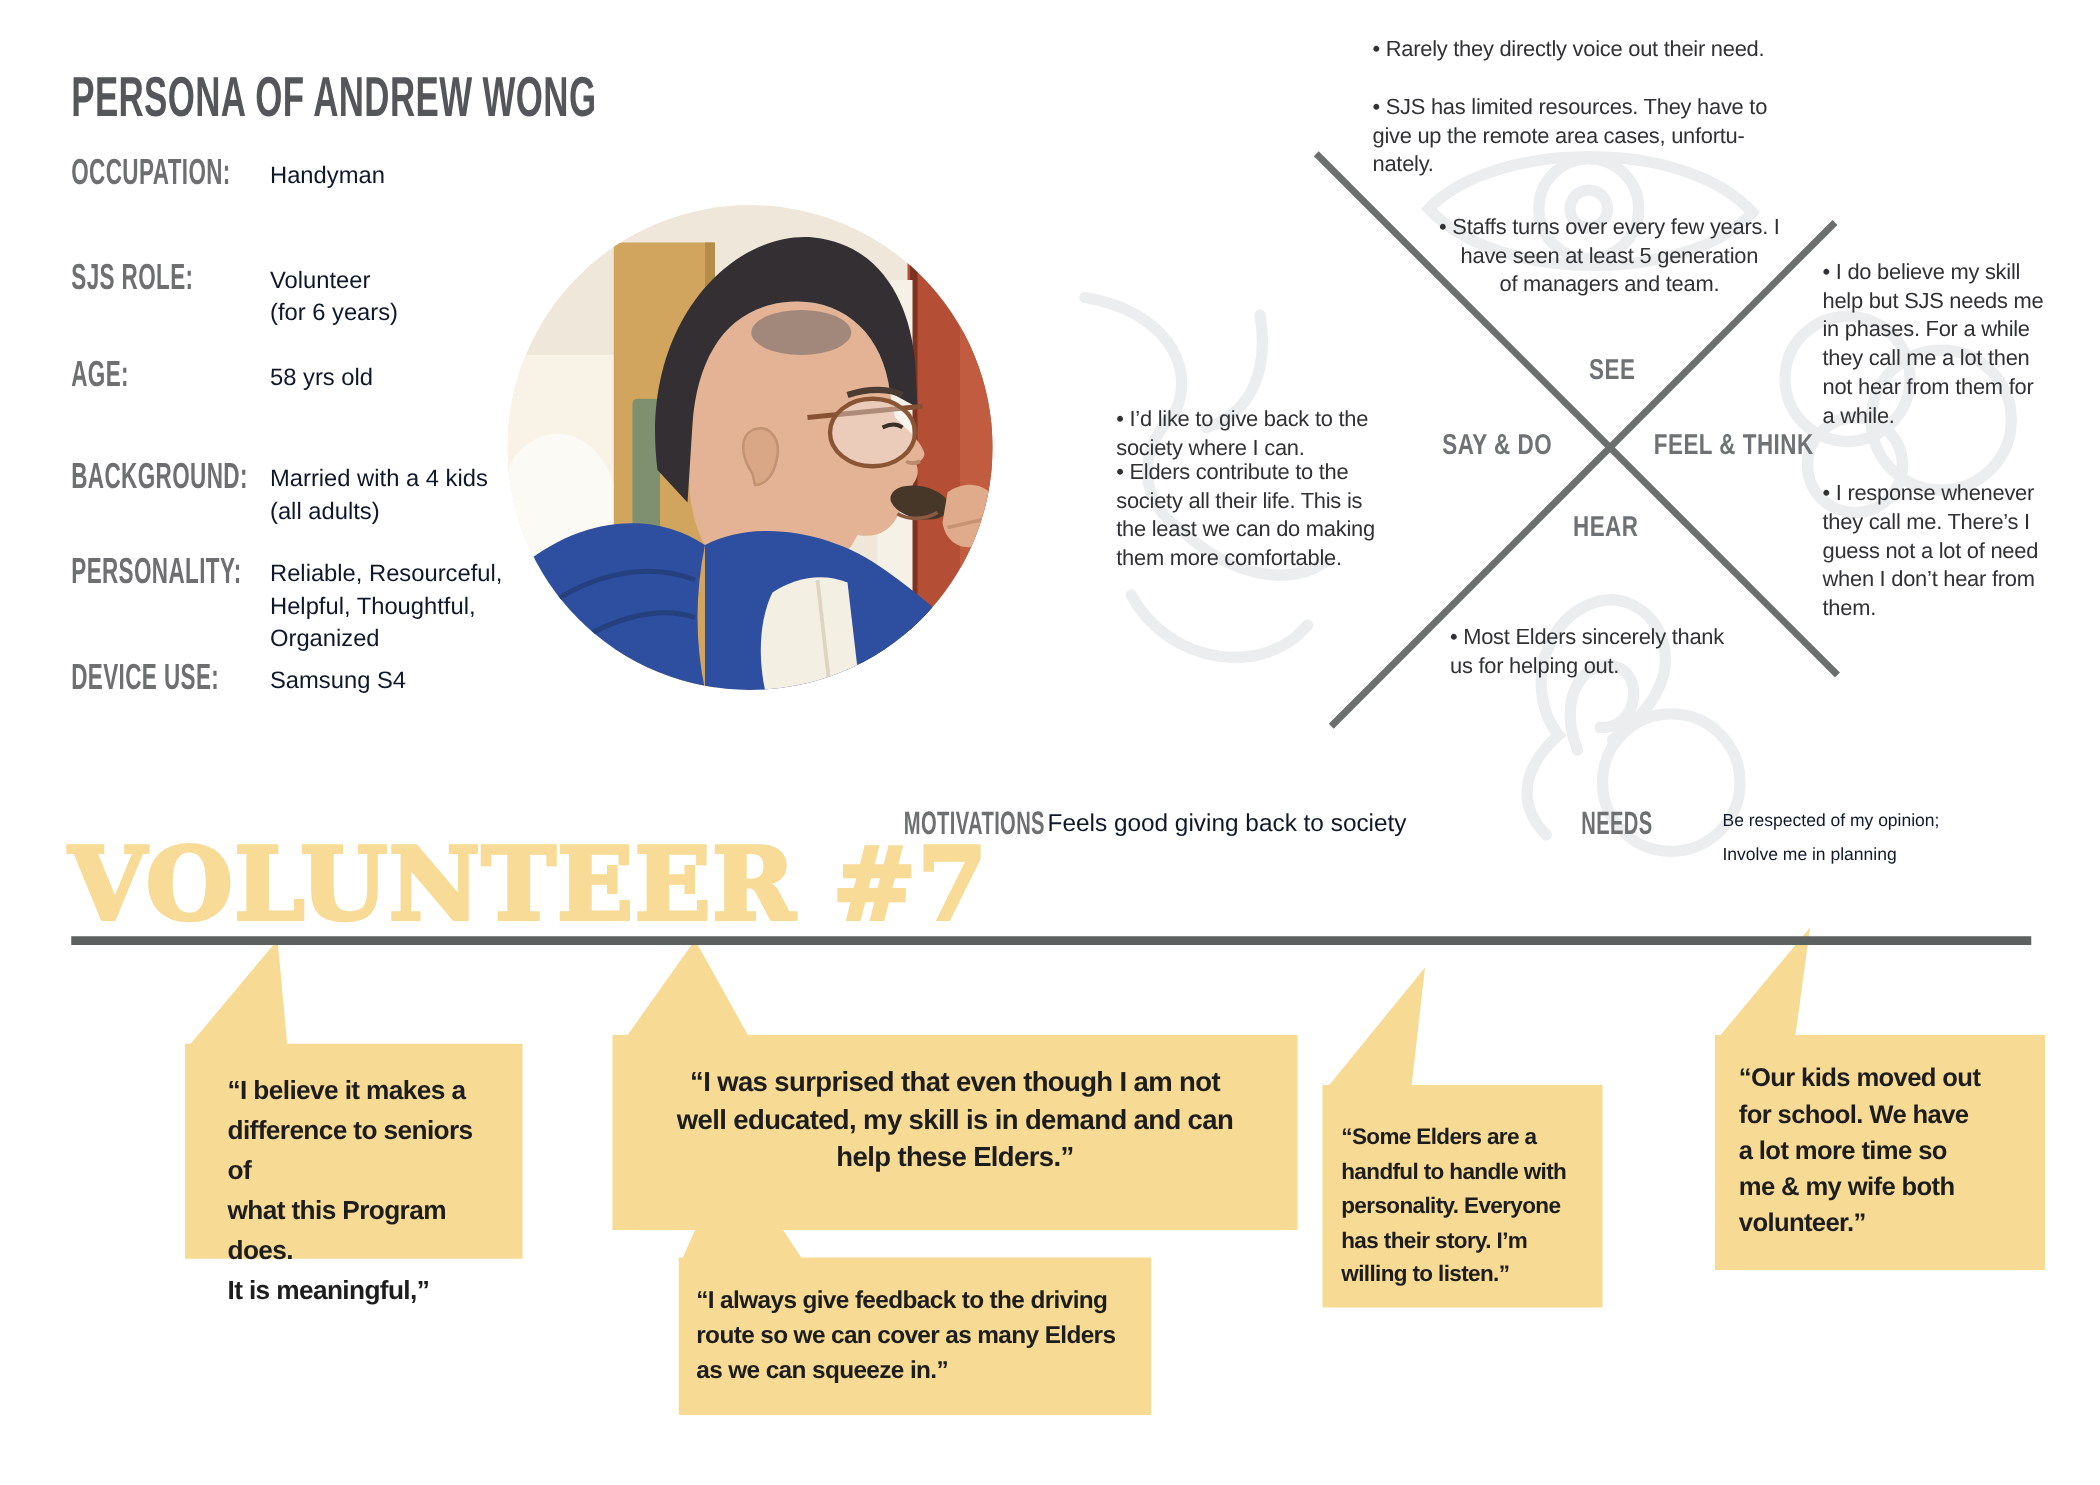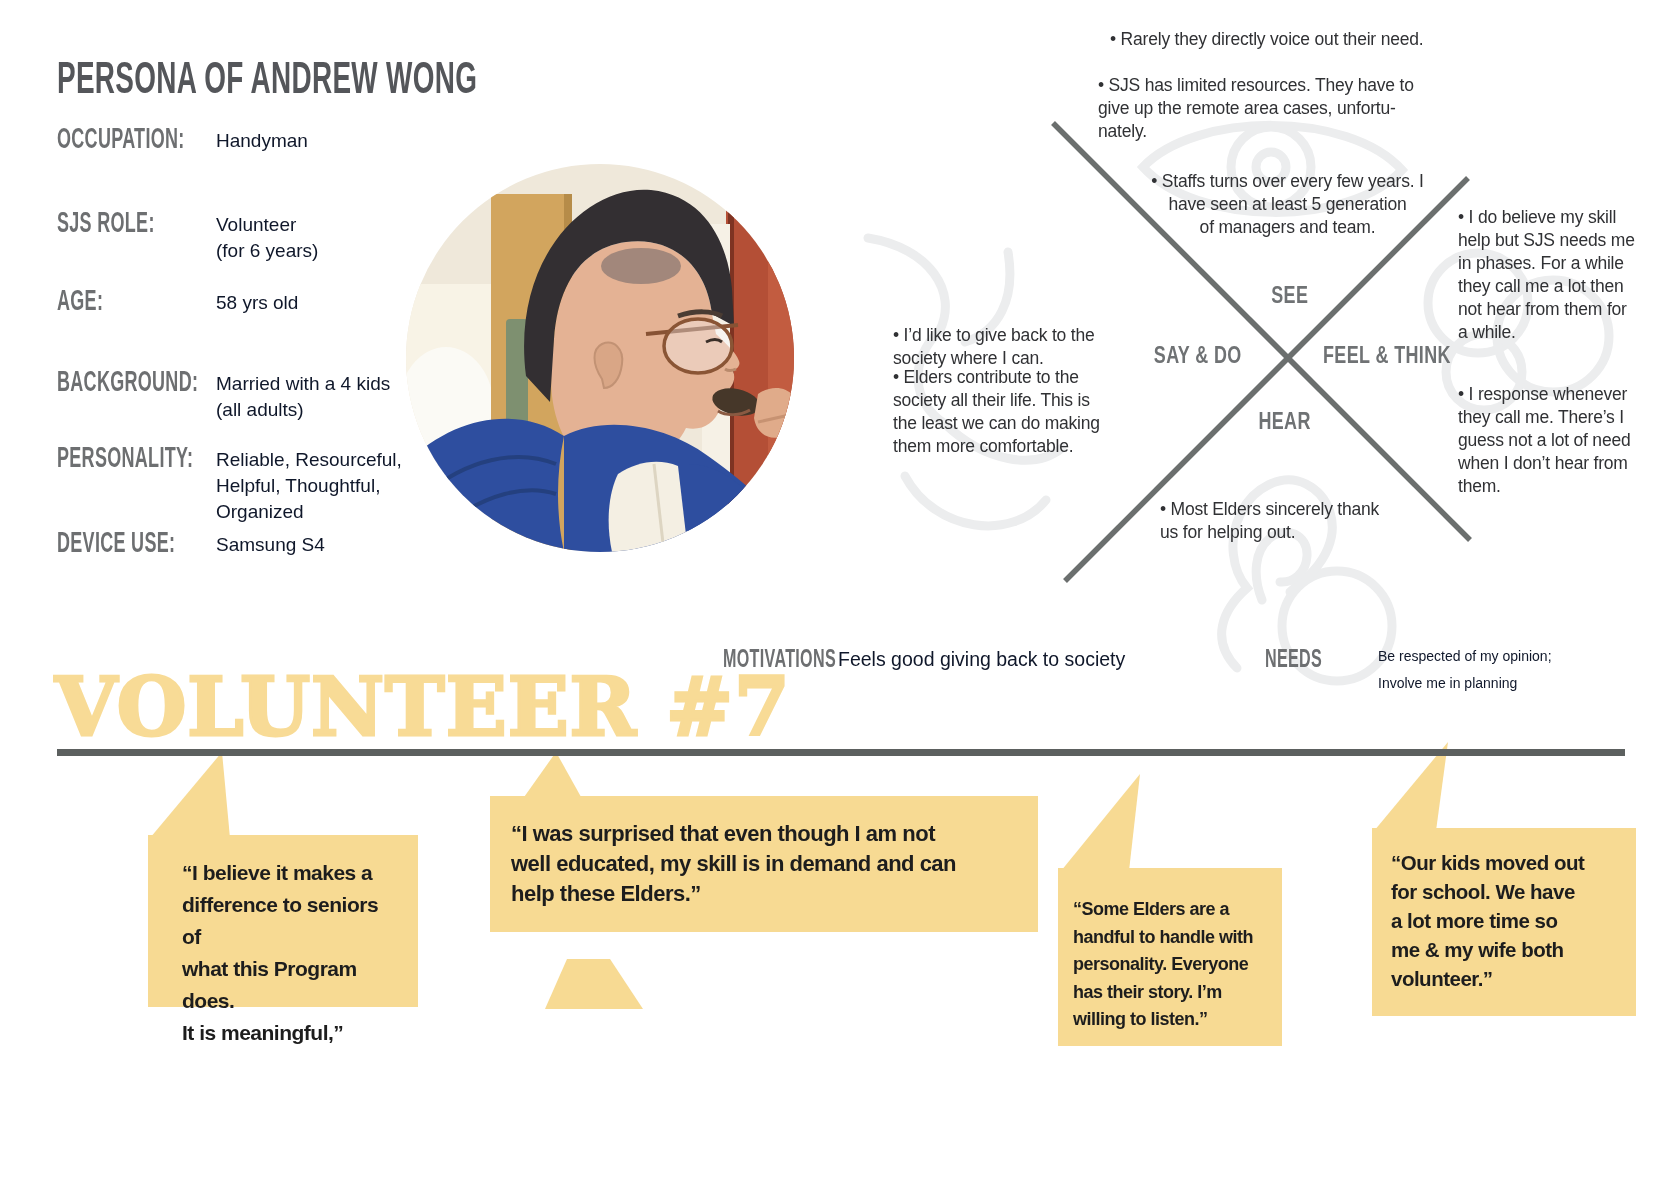--- a/index.html
+++ b/index.html
@@ -22,21 +22,21 @@
        letter-spacing:-0.2px;white-space:pre-line;}
   .nowrap{white-space:nowrap;}
   .center{text-align:center;}
   .banner{position:absolute;left:55px;top:667px;font-family:"DejaVu Serif",serif;
           font-weight:bold;font-size:80px;line-height:1;color:#f8db96;
           -webkit-text-stroke:3px #f8db96;letter-spacing:1px;white-space:nowrap;}
   .divider{position:absolute;left:57px;top:749px;width:1568px;height:7px;background:#5c605f;}
   .bubble{position:absolute;background:#f7da93;color:#1d1d1d;font-weight:bold;
           white-space:pre-line;letter-spacing:-0.5px;}
   .b1{left:148px;top:835px;width:270px;height:172px;font-size:21px;line-height:32px;padding:22px 34px;box-sizing:border-box;}
-  .b2{left:490px;top:796px;width:548px;height:136px;font-size:22px;line-height:30px;padding:23px 21px;box-sizing:border-box;}
+  .b2{left:490px;top:828px;width:548px;height:156px;font-size:22px;line-height:30px;padding:23px 21px;box-sizing:border-box;text-align:center;}
   .b3{left:543px;top:1006px;width:378px;height:126px;font-size:19.5px;line-height:28px;padding:20px 14px;box-sizing:border-box;}
   .b4{left:1058px;top:868px;width:224px;height:178px;font-size:18px;line-height:27.5px;padding:28px 15px;box-sizing:border-box;}
   .b5{left:1372px;top:828px;width:264px;height:188px;font-size:20.5px;line-height:29px;padding:20px 19px;box-sizing:border-box;}
 </style>
 </head>
 <body>
 
 <div class="canvas">
 
   <svg class="abs" style="left:0;top:0;" width="1680" height="1188" viewBox="0 0 1680 1188">
@@ -148,21 +148,21 @@
       <path d="M-10,310 C40,252 110,240 158,272 C150,310 150,350 158,388 L-10,388 Z" fill="#2e4e9f"></path>
       <path d="M158,272 C200,250 262,262 302,292 C342,320 372,350 390,372 L390,388 L158,388 Z" fill="#2e4e9f"></path>
       <path d="M20,330 C60,296 110,284 150,300" stroke="#24407f" stroke-width="4" fill="none"></path>
       <path d="M40,360 C80,330 120,320 150,330" stroke="#24407f" stroke-width="4" fill="none"></path>
       <path d="M212,310 C230,298 252,294 272,302 L282,388 L206,388 C200,360 202,330 212,310 Z" fill="#f4efe3"></path>
       <path d="M248,300 L258,388" stroke="#ddd5c2" stroke-width="3"></path>
       <path d="M282,300 C310,300 336,318 352,342 L360,388 L282,388 Z" fill="#2e4e9f"></path>
     </g>
   </svg>
 
-  <div class="bul nowrap" style="left:1098px;top:28px;margin-left:12px;">• Rarely they directly voice out their need.</div>
+  <div class="bul nowrap" style="left:1098px;top:28px;">• Rarely they directly voice out their need.</div>
   <div class="bul" style="left:1098px;top:74px;width:345px;">• SJS has limited resources.  They have to
 give up the remote area cases, unfortu-
 nately.</div>
   <div class="bul center" style="left:1115px;top:170px;width:345px;">• Staffs turns over every few years.  I
 have seen at least 5 generation
 of managers and team.</div>
 
   <div class="bul" style="left:893px;top:284px;width:250px;margin-top:40px;">•  I’d like to give back to the
 society where I can.</div>
   <div class="bul" style="left:893px;top:366px;width:250px;">•  Elders contribute to the
@@ -205,20 +205,23 @@
   <div class="banner">VOLUNTEER #7</div>
   <div class="divider"></div>
 
   <div class="bubble b1">“I believe it makes a
 difference to seniors of
 what this Program does.
 It is meaningful,”</div>
   <div class="bubble b2">“I was surprised that even though I am not
 well educated, my skill is in demand and can
 help these Elders.”</div>
+  <div class="bubble b3">“I always give feedback to the driving
+route so we can cover as many Elders
+as we can squeeze in.”</div>
   <div class="bubble b4">“Some Elders are a
 handful to handle with
 personality.  Everyone
 has their story.  I’m
 willing to listen.”</div>
   <div class="bubble b5">“Our kids moved out
 for school.  We have
 a lot more time so
 me &amp; my wife both
 volunteer.”</div>

